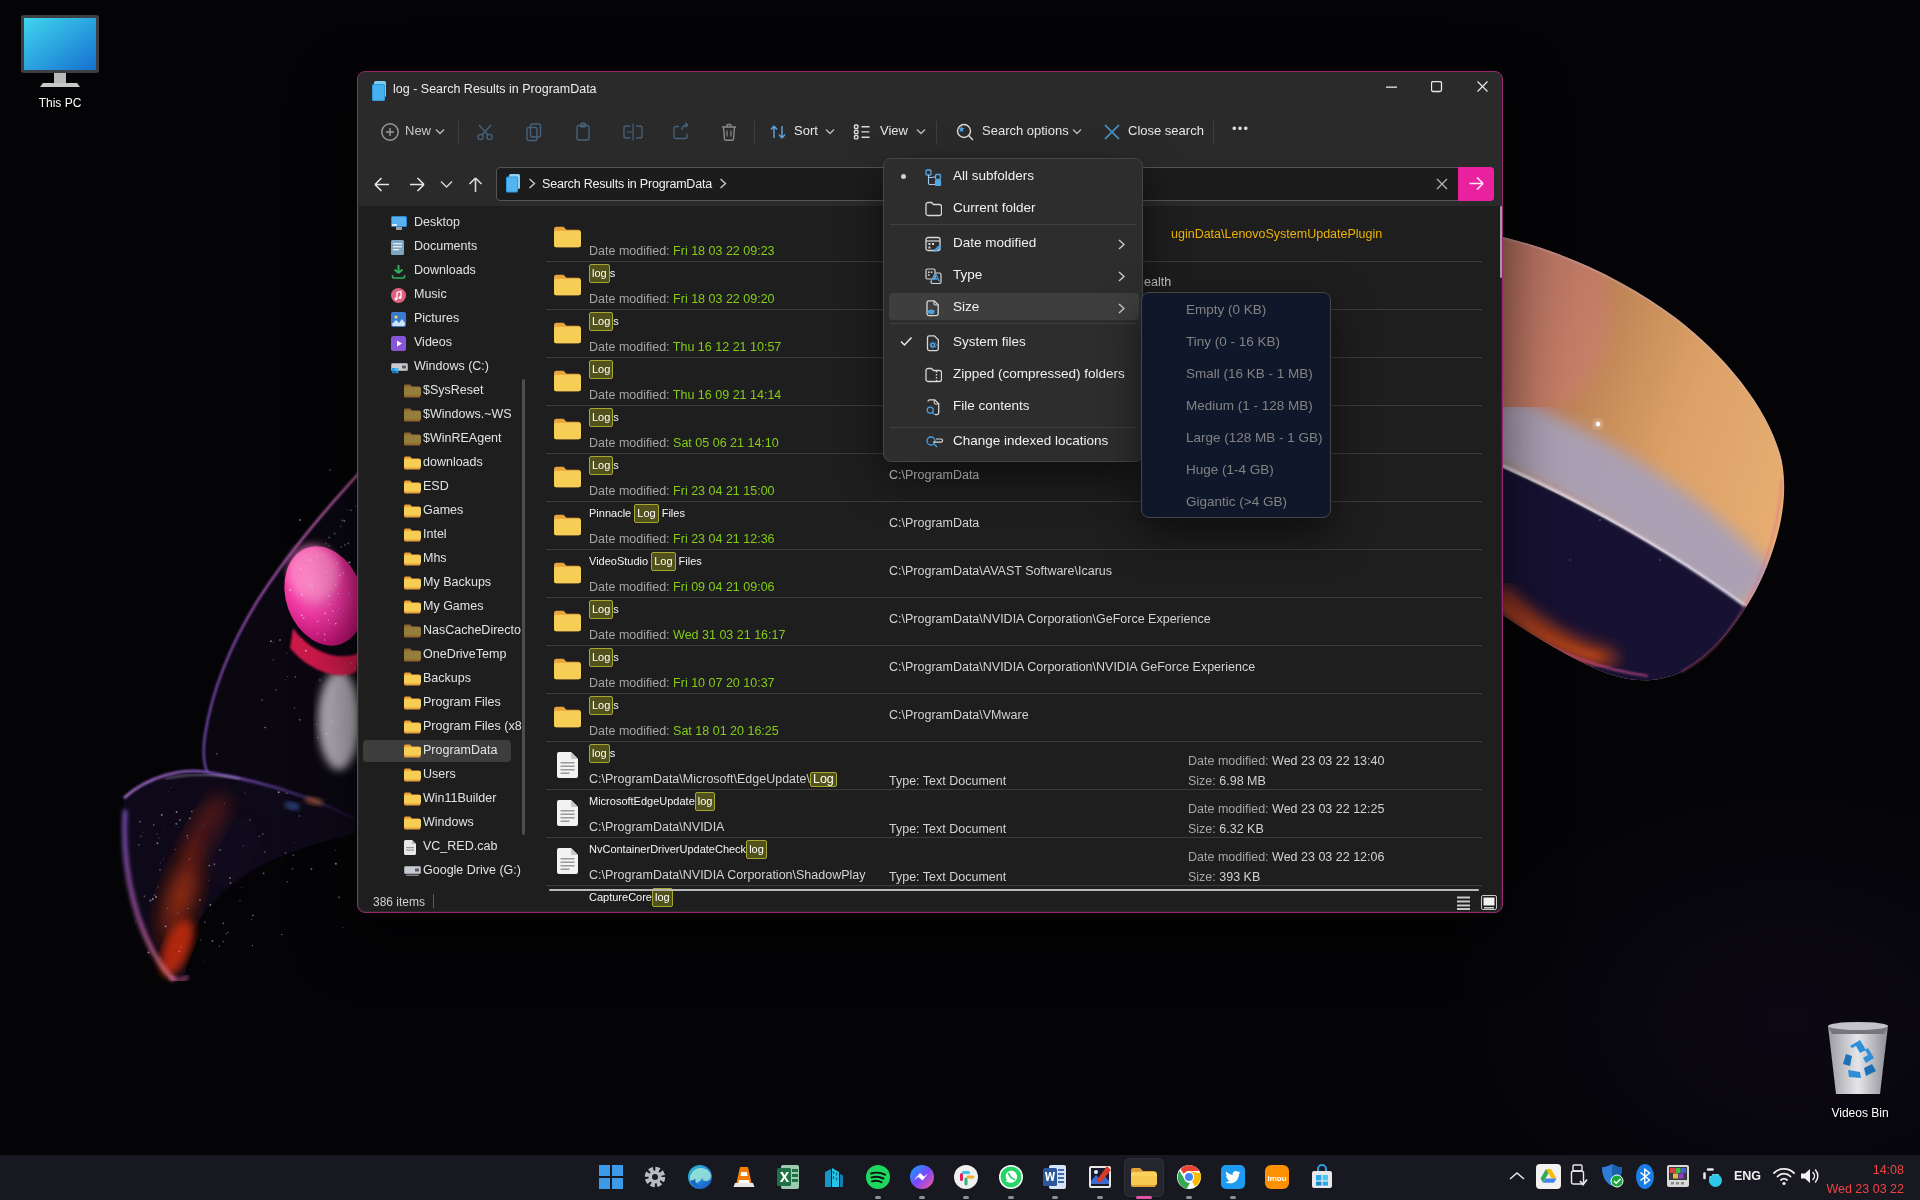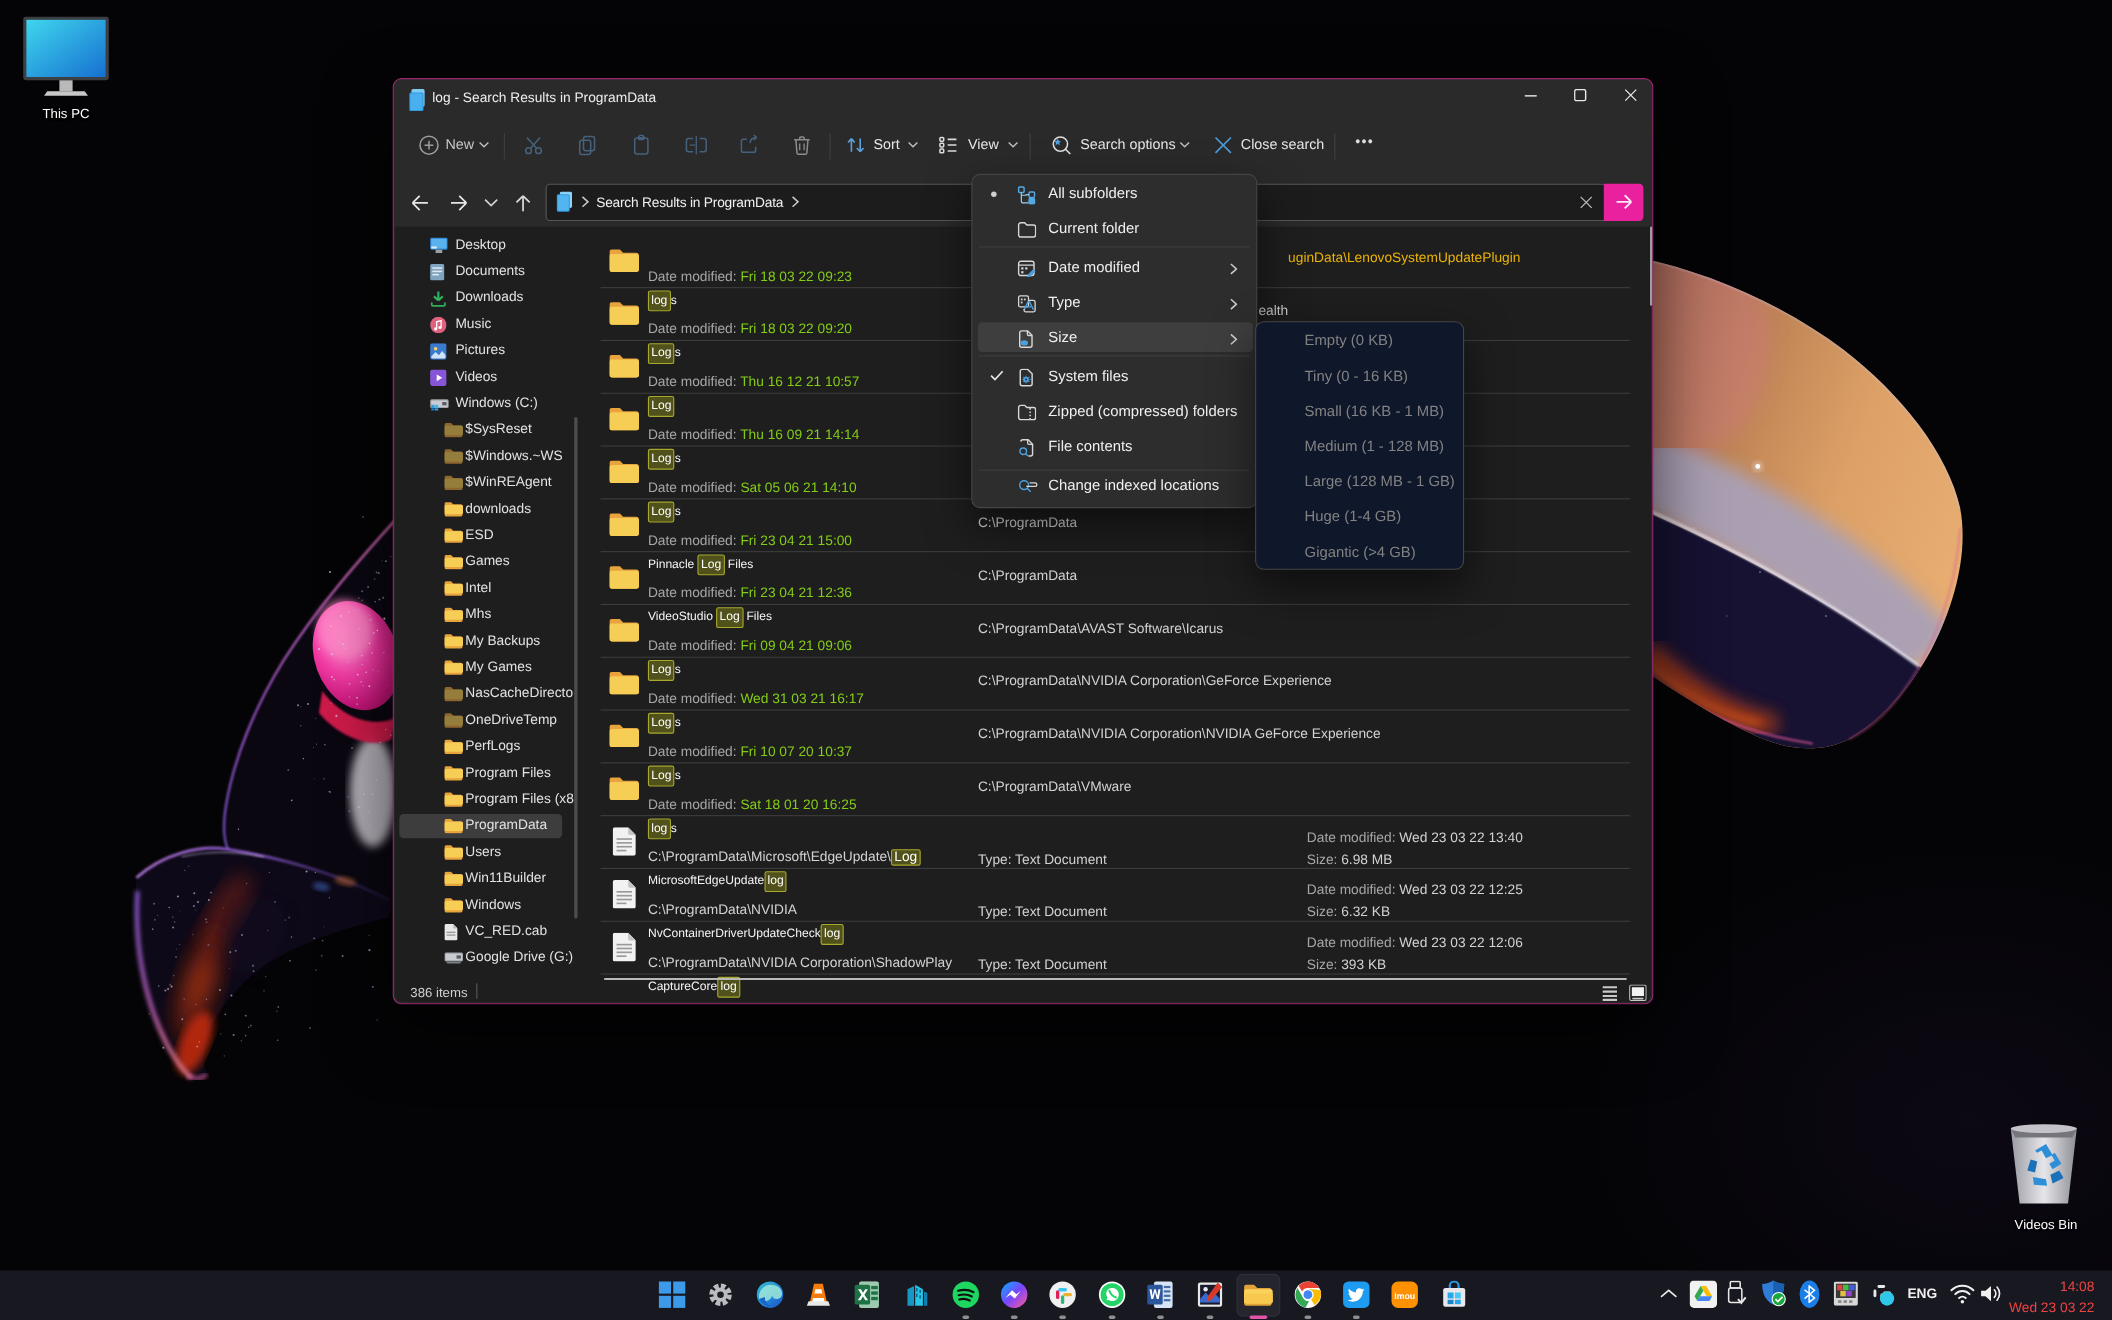--- a/index.html
+++ b/index.html
@@ -604,21 +604,21 @@
   <div class="si" style="left:65px;top:551px;">NasCacheDirecto</div>
   <svg class="abs" style="left:46px;top:576px;opacity:0.55" width="17" height="14" viewBox="0 0 17 14">
       <path d="M0,2 a1.5,1.5 0 0 1 1.5,-1.5 h4.5 l2,2 h7 a1.5,1.5 0 0 1 1.5,1.5 v8 a1.5,1.5 0 0 1 -1.5,1.5 h-13.5 a1.5,1.5 0 0 1 -1.5,-1.5 Z" fill="#e8a33c"></path>
       <path d="M0,4.5 a1.5,1.5 0 0 1 1.5,-1.5 h14 a1.5,1.5 0 0 1 1.5,1.5 v5.5 a1.5,1.5 0 0 1 -1.5,1.5 h-14 a1.5,1.5 0 0 1 -1.5,-1.5 Z" fill="#f7ce55"></path>
     </svg>
   <div class="si" style="left:65px;top:575px;">OneDriveTemp</div>
   <svg class="abs" style="left:46px;top:600px;opacity:1" width="17" height="14" viewBox="0 0 17 14">
       <path d="M0,2 a1.5,1.5 0 0 1 1.5,-1.5 h4.5 l2,2 h7 a1.5,1.5 0 0 1 1.5,1.5 v8 a1.5,1.5 0 0 1 -1.5,1.5 h-13.5 a1.5,1.5 0 0 1 -1.5,-1.5 Z" fill="#e8a33c"></path>
       <path d="M0,4.5 a1.5,1.5 0 0 1 1.5,-1.5 h14 a1.5,1.5 0 0 1 1.5,1.5 v5.5 a1.5,1.5 0 0 1 -1.5,1.5 h-14 a1.5,1.5 0 0 1 -1.5,-1.5 Z" fill="#f7ce55"></path>
     </svg>
-  <div class="si" style="left:65px;top:599px;">PerfLogs</div>
+  <div class="si" style="left:65px;top:599px;">Backups</div>
   <svg class="abs" style="left:46px;top:624px;opacity:1" width="17" height="14" viewBox="0 0 17 14">
       <path d="M0,2 a1.5,1.5 0 0 1 1.5,-1.5 h4.5 l2,2 h7 a1.5,1.5 0 0 1 1.5,1.5 v8 a1.5,1.5 0 0 1 -1.5,1.5 h-13.5 a1.5,1.5 0 0 1 -1.5,-1.5 Z" fill="#e8a33c"></path>
       <path d="M0,4.5 a1.5,1.5 0 0 1 1.5,-1.5 h14 a1.5,1.5 0 0 1 1.5,1.5 v5.5 a1.5,1.5 0 0 1 -1.5,1.5 h-14 a1.5,1.5 0 0 1 -1.5,-1.5 Z" fill="#f7ce55"></path>
     </svg>
   <div class="si" style="left:65px;top:623px;">Program Files</div>
   <svg class="abs" style="left:46px;top:648px;opacity:1" width="17" height="14" viewBox="0 0 17 14">
       <path d="M0,2 a1.5,1.5 0 0 1 1.5,-1.5 h4.5 l2,2 h7 a1.5,1.5 0 0 1 1.5,1.5 v8 a1.5,1.5 0 0 1 -1.5,1.5 h-13.5 a1.5,1.5 0 0 1 -1.5,-1.5 Z" fill="#e8a33c"></path>
       <path d="M0,4.5 a1.5,1.5 0 0 1 1.5,-1.5 h14 a1.5,1.5 0 0 1 1.5,1.5 v5.5 a1.5,1.5 0 0 1 -1.5,1.5 h-14 a1.5,1.5 0 0 1 -1.5,-1.5 Z" fill="#f7ce55"></path>
     </svg>
   <div class="si" style="left:65px;top:647px;">Program Files (x8</div>

